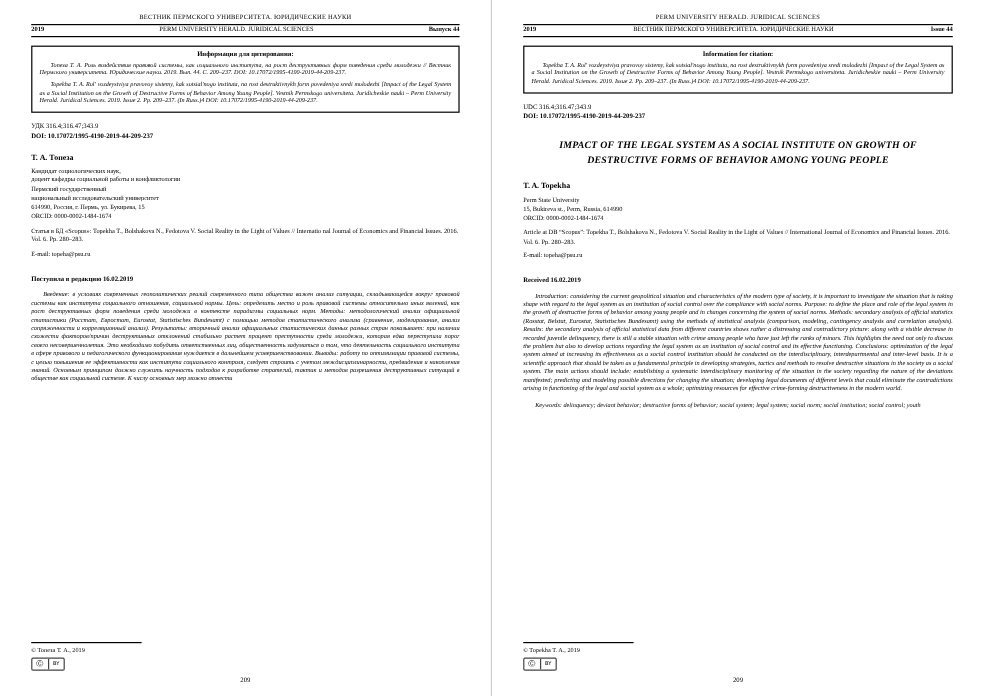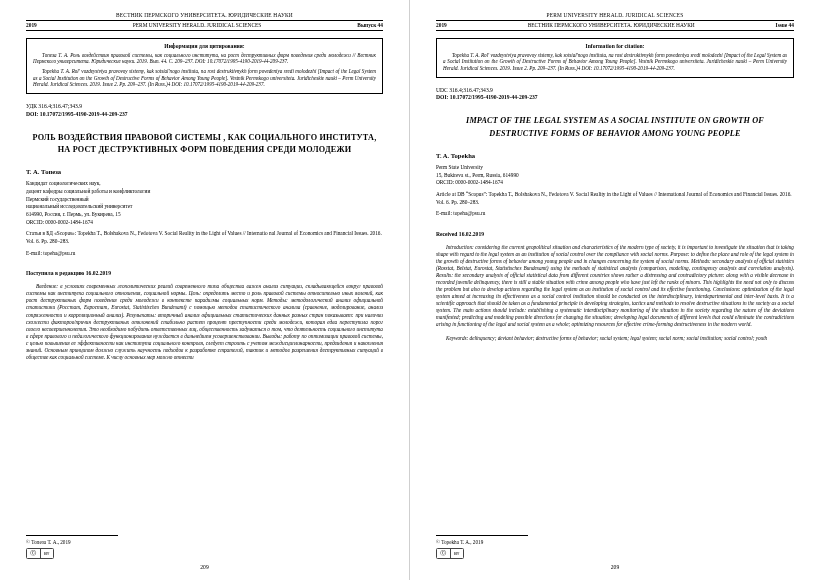--- a/index.html
+++ b/index.html
@@ -193,21 +193,20 @@
       <div class="ct">Информация для цитирования:</div>
       <p class="cite-p">Топеза Т. А. Роль воздействия правовой системы, как социального института, на рост деструктивных форм поведения среди молодежи // Вестник Пермского университета. Юридические науки. 2019. Вып. 44. C. 209–237. DOI: 10.17072/1995-4190-2019-44-209-237.</p>
       <p class="cite-p">Topekha T. A. Rol' vozdeystviya pravovoy sistemy, kak sotsial'nogo instituta, na rost destruktivnykh form povedeniya sredi molodezhi [Impact of the Legal System as a Social Institution on the Growth of Destructive Forms of Behavior Among Young People]. Vestnik Permskogo universiteta. Juridicheskie nauki – Perm University Herald. Juridical Sciences. 2019. Issue 2. Pp. 209–237. (In Russ.)4 DOI: 10.17072/1995-4190-2019-44-209-237.</p>
     </div>
 
     <div class="meta">
       <div class="udc">УДК 316.4;316.47;343.9</div>
       <div>DOI: 10.17072/1995-4190-2019-44-209-237</div>
     </div>
 
-    <h1 class="title">РОЛЬ ВОЗДЕЙСТВИЯ ПРАВОВОЙ СИСТЕМЫ , КАК СОЦИАЛЬНОГО ИНСТИТУТА, НА РОСТ ДЕСТРУКТИВНЫХ ФОРМ ПОВЕДЕНИЯ СРЕДИ МОЛОДЕЖИ</h1>
 
     <div class="author">Т. А. Топеза</div>
 
     <div class="affil">
       <span class="ln">Кандидат социологических наук,</span>
       <span class="ln">доцент кафедры социальной работы и конфликтологии</span>
       <span class="ln">Пермский государственный</span>
       <span class="ln">национальный исследовательский университет</span>
       <span class="ln">614990, Россия, г. Пермь, ул. Букирева, 15</span>
       <span class="ln">ORCID: 0000-0002-1484-1674</span>

